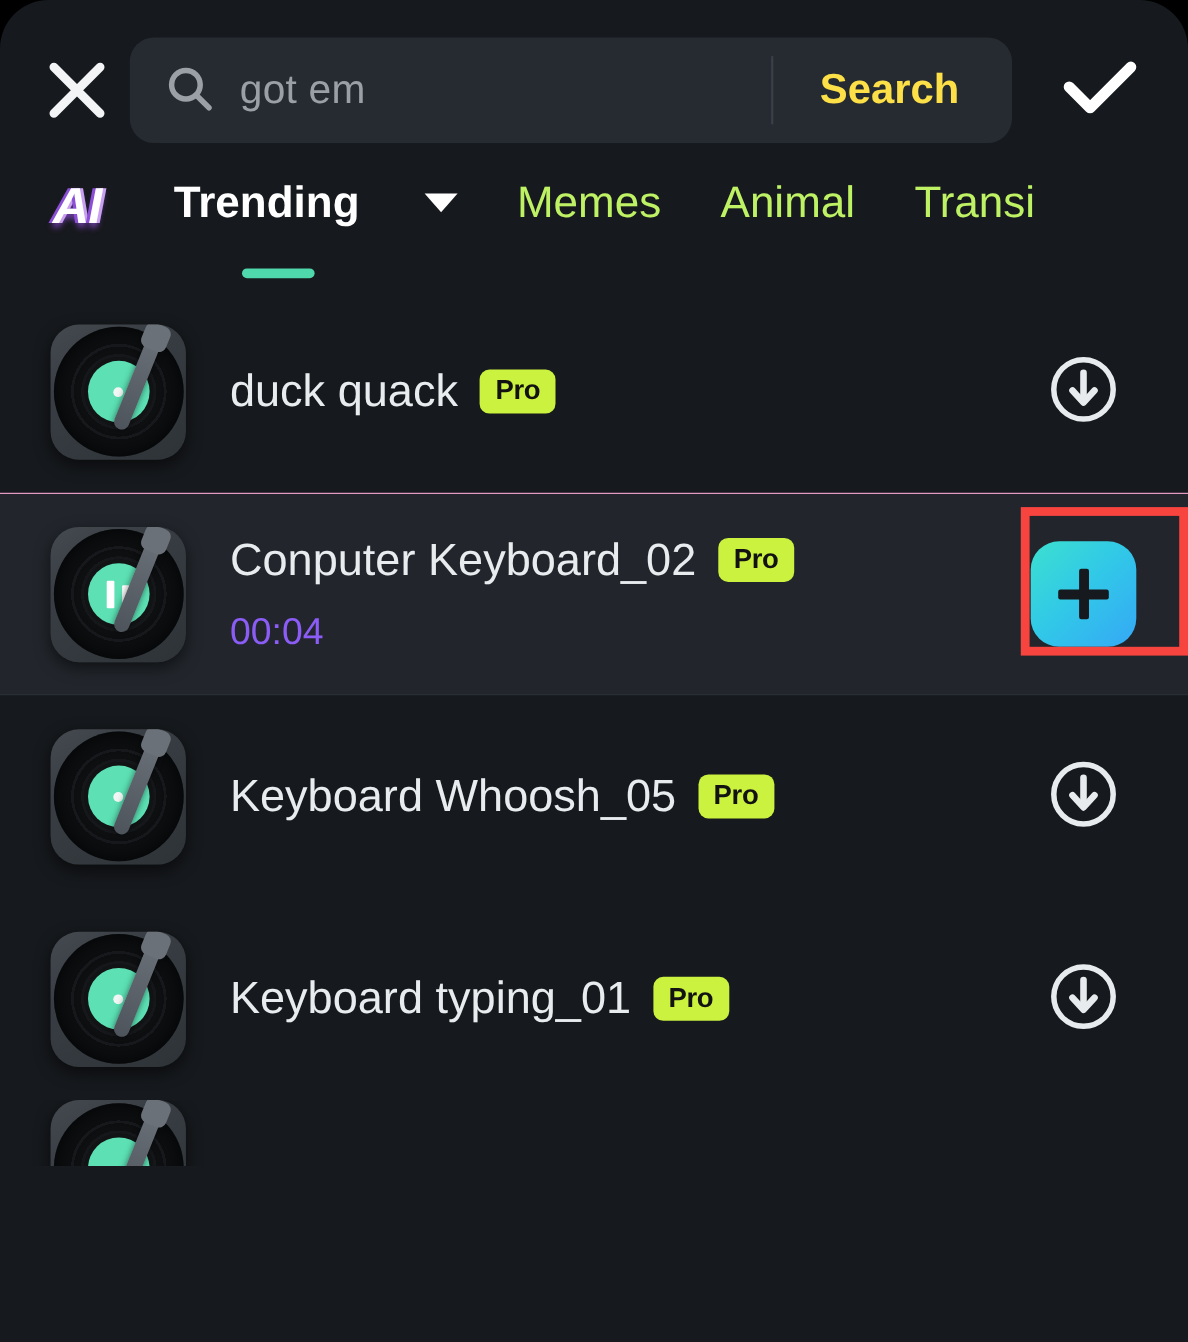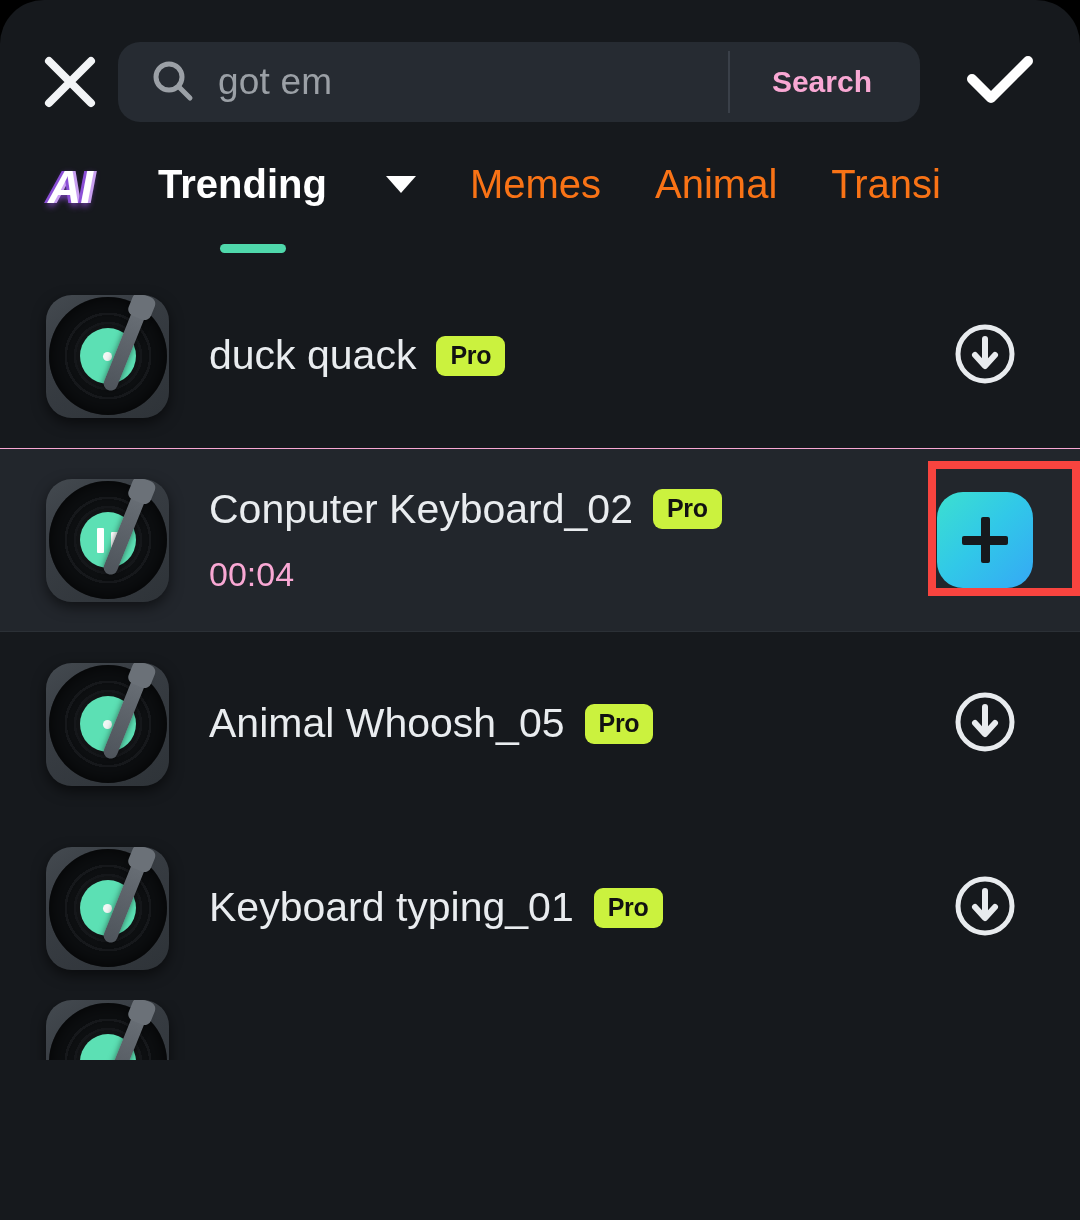--- a/index.html
+++ b/index.html
@@ -40,21 +40,21 @@
     margin-left: 22px;
     display: flex;
     align-items: center;
     justify-content: center;
   }
   .close-btn svg { display: block; }
 
   .searchbar {
     flex: 0 0 auto;
     width: 802px;
-    height: 80px;
+    height: 96px;
     background: #262b32;
     border-radius: 22px;
     display: flex;
     align-items: center;
     position: relative;
   }
 
   .search-icon {
     margin-left: 32px;
     display: flex;
@@ -72,23 +72,23 @@
   }
 
   .search-divider {
     width: 2px;
     height: 62px;
     background: #3a4049;
     margin-right: 42px;
   }
 
   .search-btn {
-    font-size: 30px;
+    font-size: 38px;
     font-weight: bold;
-    color: #f9a8d4;
+    color: #fde047;
     margin-right: 48px;
     white-space: nowrap;
   }
 
   .confirm-btn {
     flex: 1;
     display: flex;
     align-items: center;
     justify-content: center;
   }
@@ -122,21 +122,21 @@
 
   .tabs {
     display: flex;
     align-items: flex-start;
     margin-left: 66px;
   }
 
   .tab {
     position: relative;
     font-size: 40px;
-    color: #f97316;
+    color: #bef264;
     white-space: nowrap;
     margin-right: 54px;
     line-height: 1;
     padding-top: 8px;
     display: flex;
     align-items: center;
   }
 
   .tab.active {
     color: #ffffff;
@@ -290,21 +290,21 @@
     font-size: 25px;
     font-weight: bold;
     line-height: 1;
     padding: 7px 14px 8px 14px;
     border-radius: 9px;
     letter-spacing: -.3px;
   }
   .duration {
     margin-top: 22px;
     font-size: 34px;
-    color: #f9a8d4;
+    color: #8b5cf6;
   }
 
   
   .action {
     width: 190px;
     display: flex;
     align-items: center;
     justify-content: center;
     flex: 0 0 auto;
   }
@@ -465,21 +465,21 @@
       <div class="thumb">
         <div class="vinyl">
           <div class="label">
             <span class="spindle"></span>
           </div>
         </div>
         <div class="tonearm"></div>
       </div>
       <div class="rowtext">
         <div class="titleline">
-          <span class="title">Animal Whoosh_05</span>
+          <span class="title">Keyboard Whoosh_05</span>
           <span class="pro">Pro</span>
         </div>
       </div>
       <div class="action">
         <span class="dl-icon">
           <svg width="64" height="64" viewBox="0 0 64 64">
             <circle cx="32" cy="32" r="27" fill="none" stroke="#e8ebee" stroke-width="5"></circle>
             <path d="M32 17 L32 42" stroke="#e8ebee" stroke-width="6" stroke-linecap="round"></path>
             <path d="M22 33 L32 44 L42 33" fill="none" stroke="#e8ebee" stroke-width="6" stroke-linecap="round" stroke-linejoin="round"></path>
           </svg>

